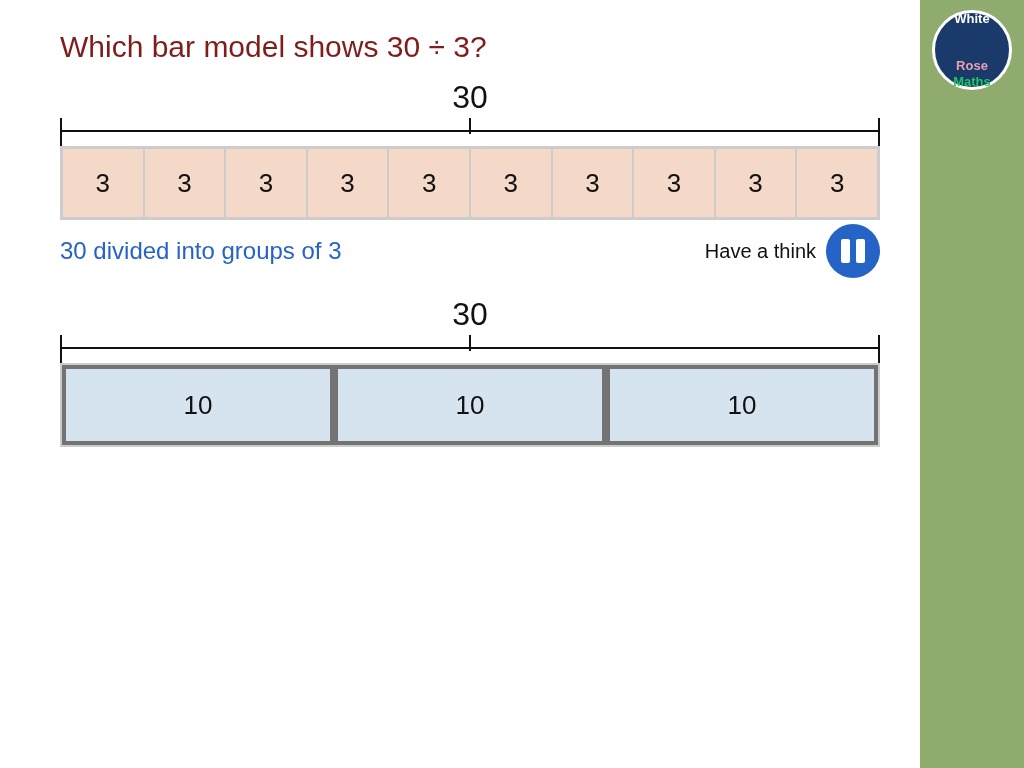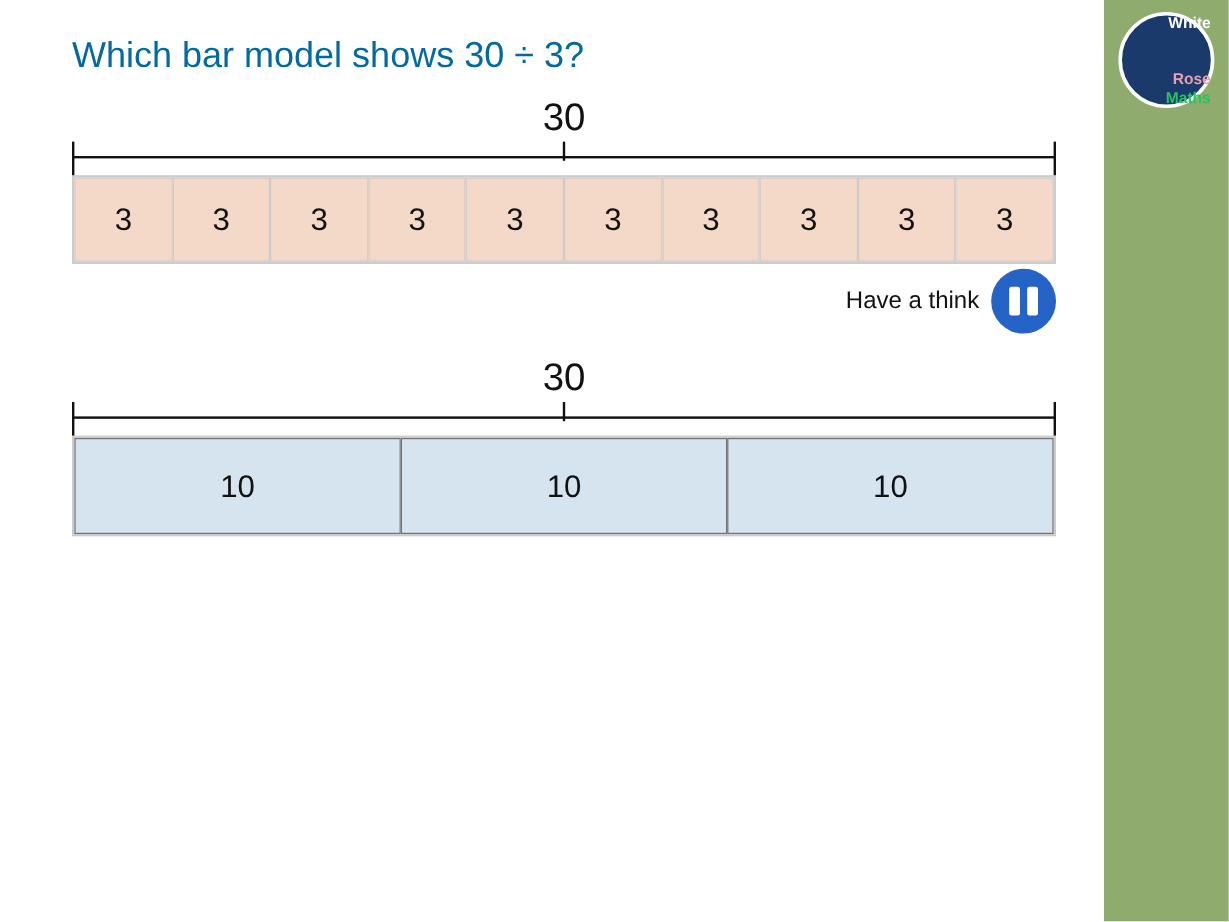--- a/index.html
+++ b/index.html
@@ -30,21 +30,21 @@
       padding-top: 10px;
     }
 
     .logo-circle {
       width: 80px;
       height: 80px;
       border-radius: 50%;
       background: #1a3a6b;
       display: flex;
       flex-direction: column;
-      align-items: flex-end;
+      align-items: center;
       justify-content: center;
       border: 3px solid #fff;
     }
 
     .logo-text-white {
       color: #ffffff;
       font-size: 13px;
       font-weight: bold;
       line-height: 1.2;
     }
@@ -58,21 +58,21 @@
     .logo-text-maths {
       color: #22c55e;
       font-size: 13px;
       font-weight: bold;
       line-height: 1.2;
     }
 
     .question-title {
       font-size: 30px;
       font-weight: 400;
-      color: #0369a1;
+      color: #7f1d1d;
       margin-bottom: 5px;
     }
 
     
     .bar-model-section {
       display: flex;
       flex-direction: column;
       align-items: center;
       width: 820px;
     }
@@ -149,21 +149,21 @@
     .bar-grid-blue {
       display: flex;
       width: 820px;
       border: 2px solid #ccc;
     }
 
     .bar-cell-blue {
       flex: 1;
       height: 80px;
       background: #d6e4f0;
-      border: 1px solid #737373;
+      border: 4px solid #737373;
       display: flex;
       align-items: center;
       justify-content: center;
       font-size: 26px;
       font-weight: 400;
       color: #111;
     }
 
     .description-row {
       display: flex;
@@ -235,20 +235,21 @@
       <div class="bar-cell-orange">3</div>
       <div class="bar-cell-orange">3</div>
       <div class="bar-cell-orange">3</div>
       <div class="bar-cell-orange">3</div>
       <div class="bar-cell-orange">3</div>
       <div class="bar-cell-orange">3</div>
       <div class="bar-cell-orange">3</div>
       <div class="bar-cell-orange">3</div>
     </div>
     <div class="description-row">
+      <div class="description-text">30 divided into groups of 3</div>
       <div class="have-a-think-container">
         <span class="have-a-think-label">Have a think</span>
         <div class="pause-icon">
           <div class="pause-bar"></div>
           <div class="pause-bar"></div>
         </div>
       </div>
     </div>
   </div>
 

